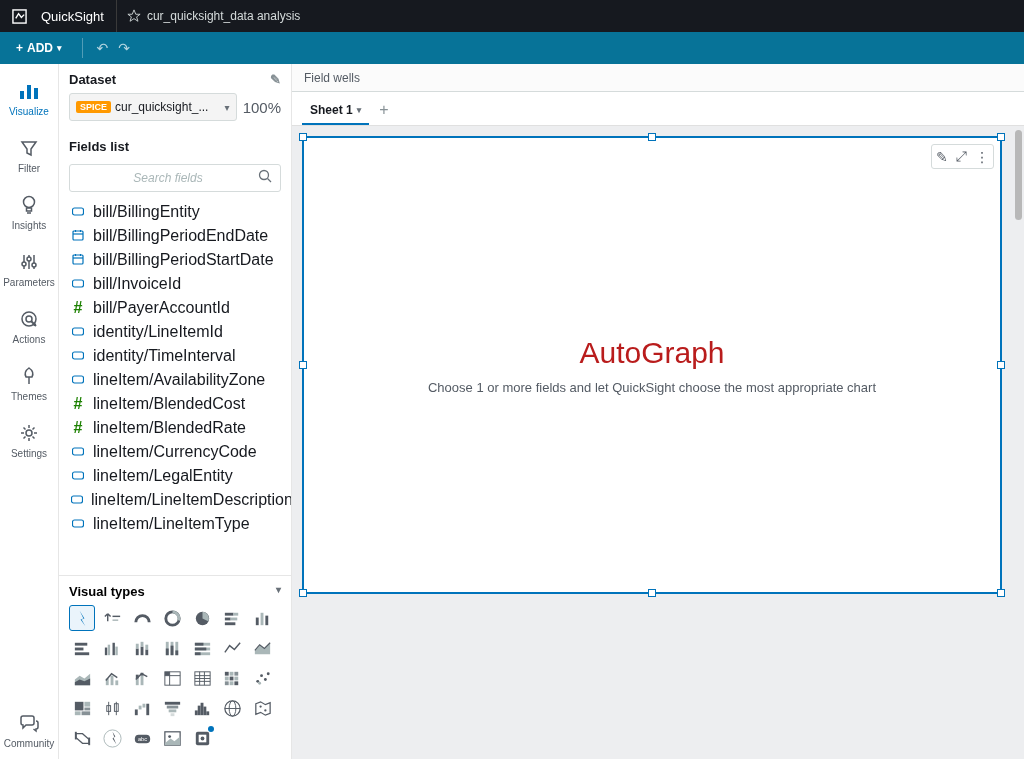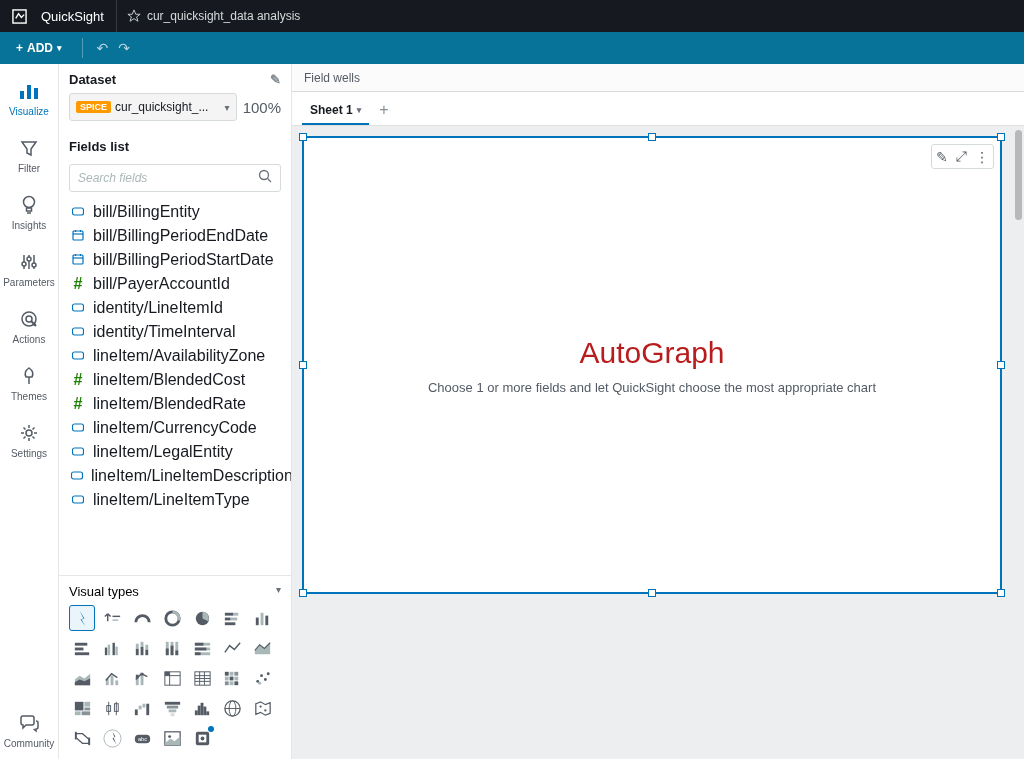--- a/index.html
+++ b/index.html
@@ -35,31 +35,31 @@
 .section-head { display:flex; align-items:center; justify-content:space-between; padding: 8px 10px 6px; font-size: 13px; font-weight: 600; color:#16191f;}
 .section-head .pencil { color:#879196; cursor:pointer;}
 .dataset-row { display:flex; align-items:center; gap:6px; padding: 0 10px 10px;}
 .dataset-select { flex:1; display:flex; align-items:center; border:1px solid #d5dbdb; border-radius:3px; background:#f4f4f4; height:28px; padding: 0 6px; gap:4px; cursor:pointer;}
 .spice { background:#ff9900; color:#fff; font-size:9px; font-weight:700; padding:1px 4px; border-radius:2px;}
 .dataset-name { flex:1; font-size:12px; color:#16191f; white-space:nowrap; overflow:hidden; text-overflow:ellipsis;}
 .chev { color:#687078; font-size:10px;}
 .pct { font-size:15px; color:#545b64;}
 .search-wrap { padding: 4px 10px 6px;}
 .search { display:flex; align-items:center; border:1px solid #d5dbdb; border-radius:3px; height:28px; padding:0 8px; background:#fff;}
-.search input { border:none; outline:none; flex:1; font-size:12px; color:#16191f; background:transparent;}
+.search input { border:none; outline:none; flex:1; font-size:12px; color:#16191f; background:transparent;text-align:center;}
 .search input::placeholder{color:#aab7b8; font-style:italic;}
 .search .mag { color:#687078;}
 .fields { flex:1; overflow:auto; padding: 2px 0;}
 .field { display:flex; align-items:center; gap:8px; padding: 3px 12px; font-size:16px; color:#16191f; cursor:pointer;}
 .field .ficon { width:14px; text-align:center; font-weight:700;}
 .ficon.text { color:#0073bb;}
 .ficon.date { color:#0073bb;}
 .ficon.num { color:#1d8102;}
 .visualtypes { border-top:1px solid #e6e6e6; padding: 0 10px 8px;}
-.visualtypes .head { display:flex; align-items:flex-start; justify-content:space-between; font-size:13px; font-weight:400; padding:8px 0 6px;}
+.visualtypes .head { display:flex; align-items:flex-start; justify-content:space-between; font-size:13px; font-weight:700; padding:8px 0 6px;}
 .vt-grid { display:grid; grid-template-columns: repeat(7, 26px); gap:4px 4px;}
 .vt-cell { width:26px; height:26px; display:flex; align-items:center; justify-content:center; border-radius:3px; cursor:pointer; color:#545b64; position:relative;}
 .vt-cell.selected { border:1px solid #0073bb; color:#0073bb; background:#eaf4fb;}
 .vt-cell svg { width:21px; height:21px;}
 .badge-dot { position:absolute; top:1px; right:1px; width:6px; height:6px; background:#0073bb; border-radius:50%; }
 
 
 .canvas { flex:1; background:#edeef0; display:flex; flex-direction:column;}
 .fieldwells { height:28px; border-bottom:1px solid #d5dbdb; display:flex; align-items:center; padding:0 12px; font-size:12px; color:#545b64; background:#fbfbfb;}
 .tabs { height:34px; background:#fff; border-bottom:1px solid #e0e0e0; display:flex; align-items:flex-end; gap:4px; padding:0 10px;}
@@ -244,20 +244,26 @@
         <div class="field">
           <span class="ficon date"><svg width="12" height="12" viewBox="0 0 12 12">
               <rect x="1" y="2" width="10" height="9" rx="1" fill="none" stroke="#0073bb" stroke-width="1.2"></rect>
               <line x1="1" y1="5" x2="11" y2="5" stroke="#0073bb" stroke-width="1.2"></line>
               <line x1="3.5" y1="1" x2="3.5" y2="3" stroke="#0073bb" stroke-width="1.2"></line>
               <line x1="8.5" y1="1" x2="8.5" y2="3" stroke="#0073bb" stroke-width="1.2"></line>
             </svg></span>
           <span>bill/BillingPeriodStartDate</span>
         </div>
         <div class="field">
+          <span class="ficon text"><svg width="12" height="10" viewBox="0 0 12 10">
+              <rect x="0.5" y="1" width="11" height="7" rx="2" fill="none" stroke="#0073bb" stroke-width="1.2"></rect>
+            </svg></span>
+          <span>bill/InvoiceId</span>
+        </div>
+        <div class="field">
           <span class="ficon num">#</span>
           <span>bill/PayerAccountId</span>
         </div>
         <div class="field">
           <span class="ficon text"><svg width="12" height="10" viewBox="0 0 12 10">
               <rect x="0.5" y="1" width="11" height="7" rx="2" fill="none" stroke="#0073bb" stroke-width="1.2"></rect>
             </svg></span>
           <span>identity/LineItemId</span>
         </div>
         <div class="field">

